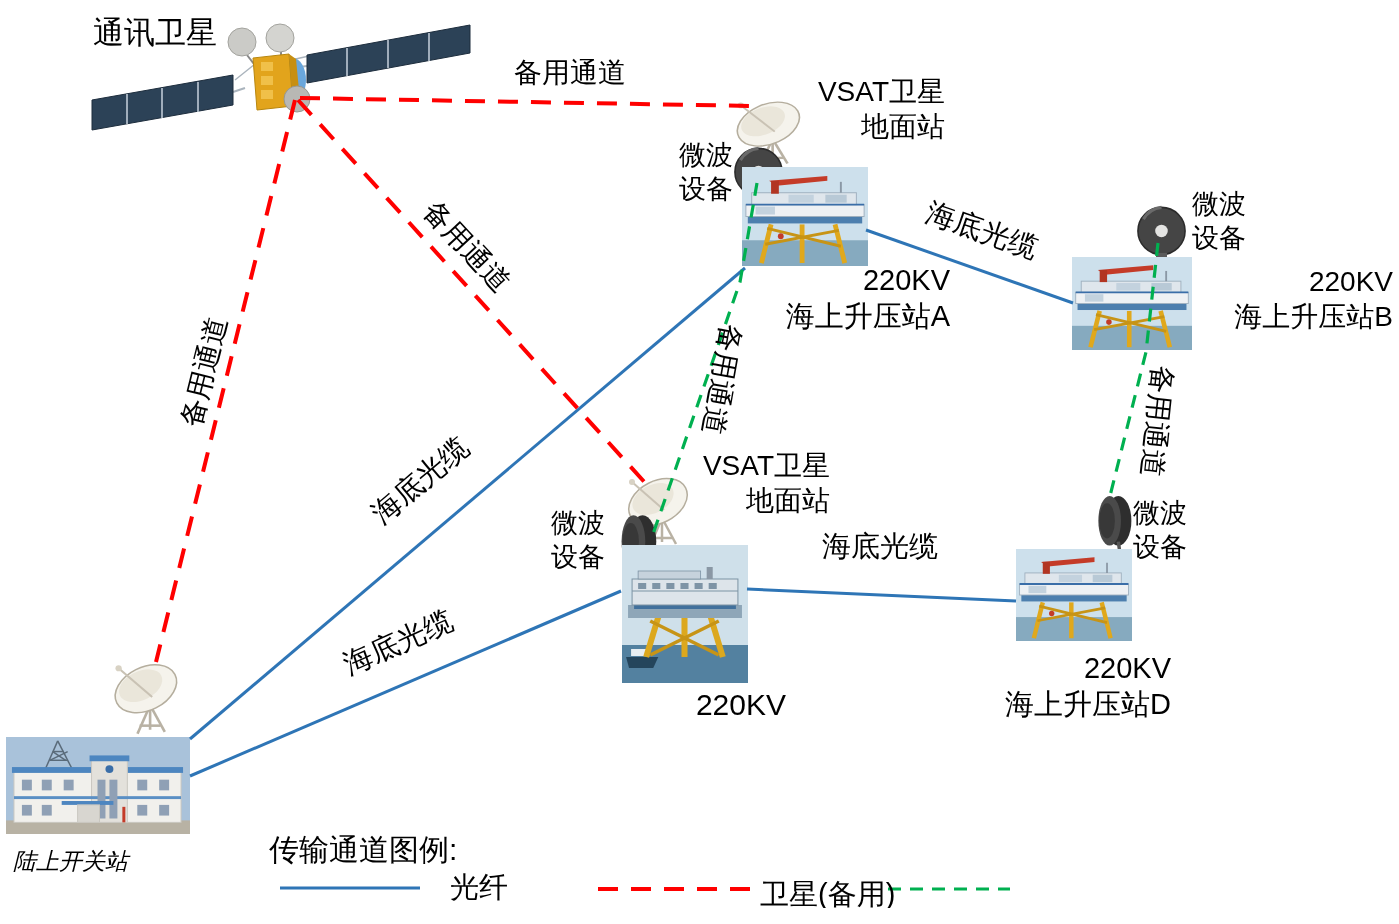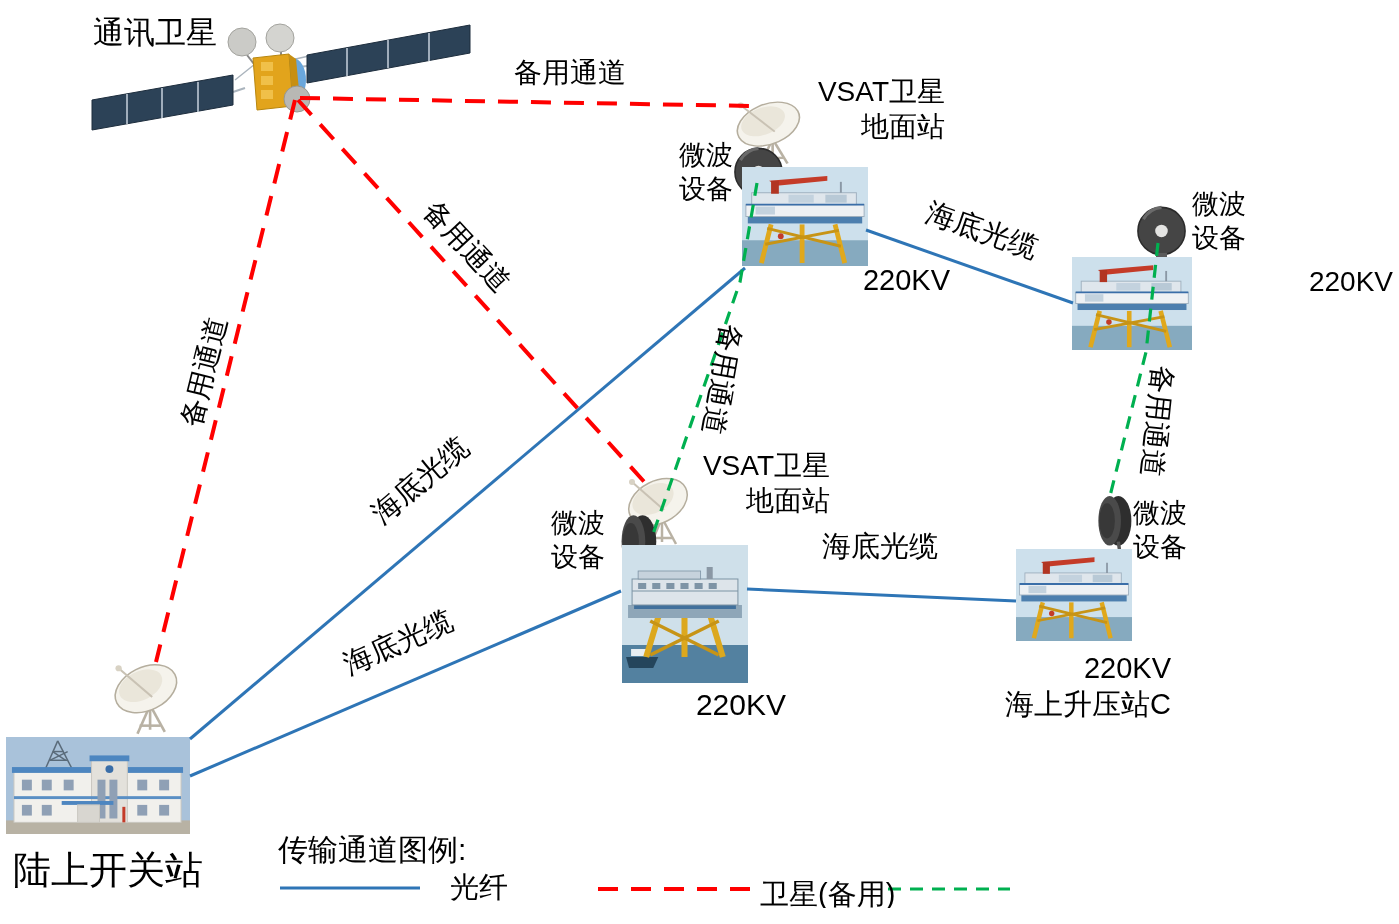--- a/index.html
+++ b/index.html
@@ -6,21 +6,21 @@
   .stage{position:relative;width:1399px;height:908px;background:#ffffff;overflow:hidden;
          font-family:"Liberation Sans","DejaVu Sans",sans-serif;color:#000;}
   .node{position:absolute;}
   .nlabel,.elabel{position:absolute;color:#000;white-space:nowrap;line-height:1.25;}
   .center{text-align:center;}
   .ln{display:block;text-align:right;}
   svg.wires{position:absolute;left:0;top:0;z-index:30;pointer-events:none;}
   .node{z-index:20;}
   .nlabel,.elabel{z-index:40;}
   .f31{font-size:31px;} .f30{font-size:30px;} .f29{font-size:29px;}
-  .f28{font-size:28px;} .f27{font-size:27px;} .f33{font-size:38px;}
+  .f28{font-size:28px;} .f27{font-size:27px;} .f33{font-size:23px;font-style:italic;}
 </style>
 </head>
 <body>
 
 <div class="stage">
 
   <svg width="0" height="0" style="position:absolute" aria-hidden="true">
     <defs>
       <symbol id="sym-satellite" viewBox="0 0 400 140">
         <line x1="160" y1="88" x2="148" y2="92" stroke="#aab4bd" stroke-width="2"></line>
@@ -262,61 +262,63 @@
   <div class="nlabel f28 center" style="left:780px;top:74px;width:165px">
     <span class="ln">VSAT卫星</span>
     <span class="ln">地面站</span>
   </div>
   <div class="nlabel f27 center" style="left:653px;top:139px;width:80px">
     <span class="ln">微波</span>
     <span class="ln">设备</span>
   </div>
   <div class="nlabel f29 center" style="left:750px;top:262px;width:200px">
     <span class="ln">220KV</span>
+    <span class="ln">海上升压站A</span>
   </div>
 
   <div class="nlabel f27" style="left:1192px;top:188px">
     <span class="ln">微波</span>
     <span class="ln">设备</span>
   </div>
   <div class="nlabel f28 center" style="left:1193px;top:264px;width:200px">
     <span class="ln">220KV</span>
+    <span class="ln">海上升压站B</span>
   </div>
 
   <div class="nlabel f28 center" style="left:660px;top:448px;width:170px">
     <span class="ln">VSAT卫星</span>
     <span class="ln">地面站</span>
   </div>
   <div class="nlabel f27" style="left:551px;top:507px">
     <span class="ln">微波</span>
     <span class="ln">设备</span>
   </div>
   <div class="nlabel f30 center" style="left:586px;top:686px;width:200px">
     <span class="ln">220KV</span>
   </div>
 
   <div class="nlabel f27" style="left:1133px;top:497px">
     <span class="ln">微波</span>
     <span class="ln">设备</span>
   </div>
   <div class="nlabel f29 center" style="left:971px;top:650px;width:200px">
     <span class="ln">220KV</span>
-    <span class="ln">海上升压站C</span>
+    <span class="ln">海上升压站D</span>
   </div>
 
   <div class="nlabel f33" style="left:13px;top:847px">陆上开关站</div>
 
   <div class="elabel f28 center" style="left:495px;top:55px;width:150px">备用通道</div>
   <div class="elabel f28 center" style="left:397px;top:229px;width:140px;transform:rotate(47deg)">备用通道</div>
   <div class="elabel f28 center" style="left:134px;top:354px;width:140px;transform:rotate(-76deg)">备用通道</div>
   <div class="elabel f28 center" style="left:652px;top:362px;width:140px;transform:rotate(100deg)">备用通道</div>
   <div class="elabel f28 center" style="left:1087px;top:404px;width:140px;transform:rotate(96deg)">备用通道</div>
 
   <div class="elabel f29 center" style="left:352px;top:462px;width:136px;transform:rotate(-40deg)">海底光缆</div>
   <div class="elabel f29 center" style="left:330px;top:624px;width:136px;transform:rotate(-24deg)">海底光缆</div>
   <div class="elabel f29 center" style="left:914px;top:212px;width:136px;transform:rotate(19deg)">海底光缆</div>
   <div class="elabel f29" style="left:822px;top:528px">海底光缆</div>
 
-  <div class="nlabel f30" style="left:278px;top:831px">传输通道图例:</div>
+  <div class="nlabel f30" style="left:269px;top:831px">传输通道图例:</div>
   <div class="nlabel f29" style="left:450px;top:869px">光纤</div>
   <div class="nlabel f29" style="left:760px;top:876px">卫星(备用)</div>
 
 </div>
 
 </body></html>

